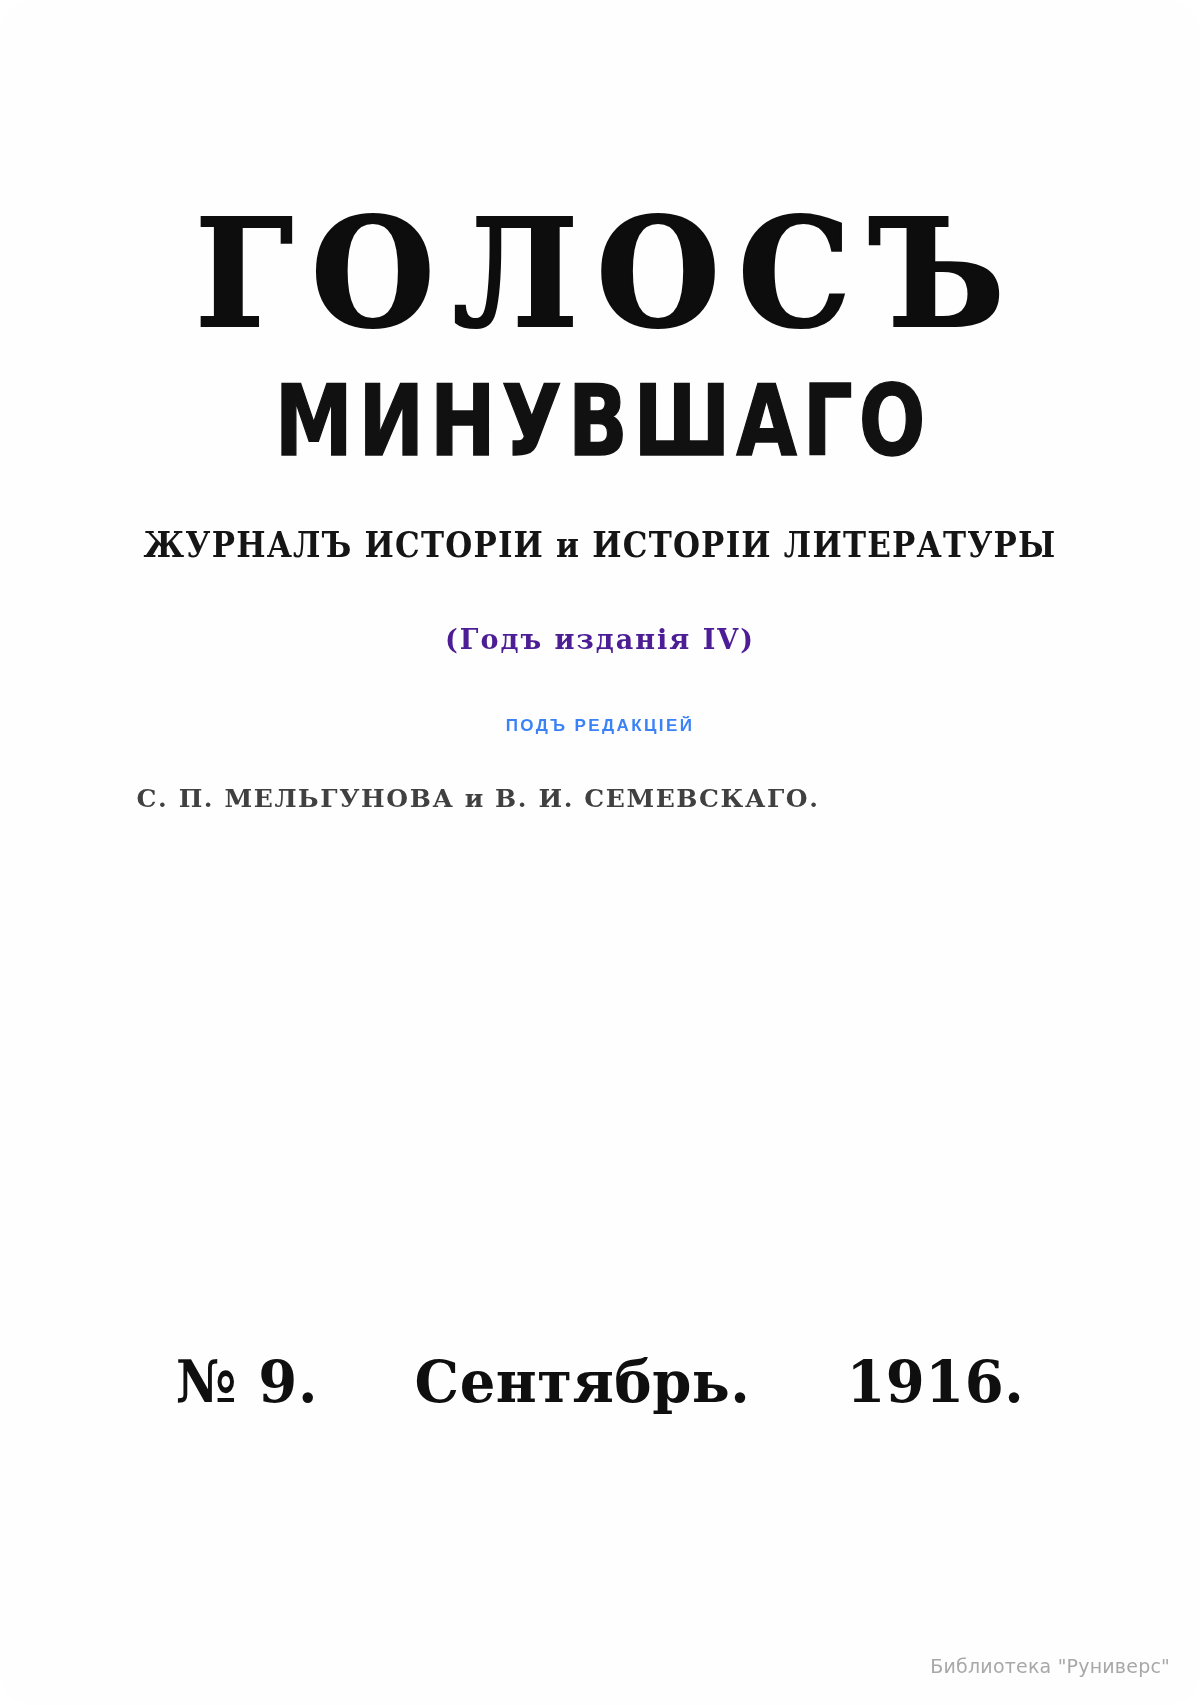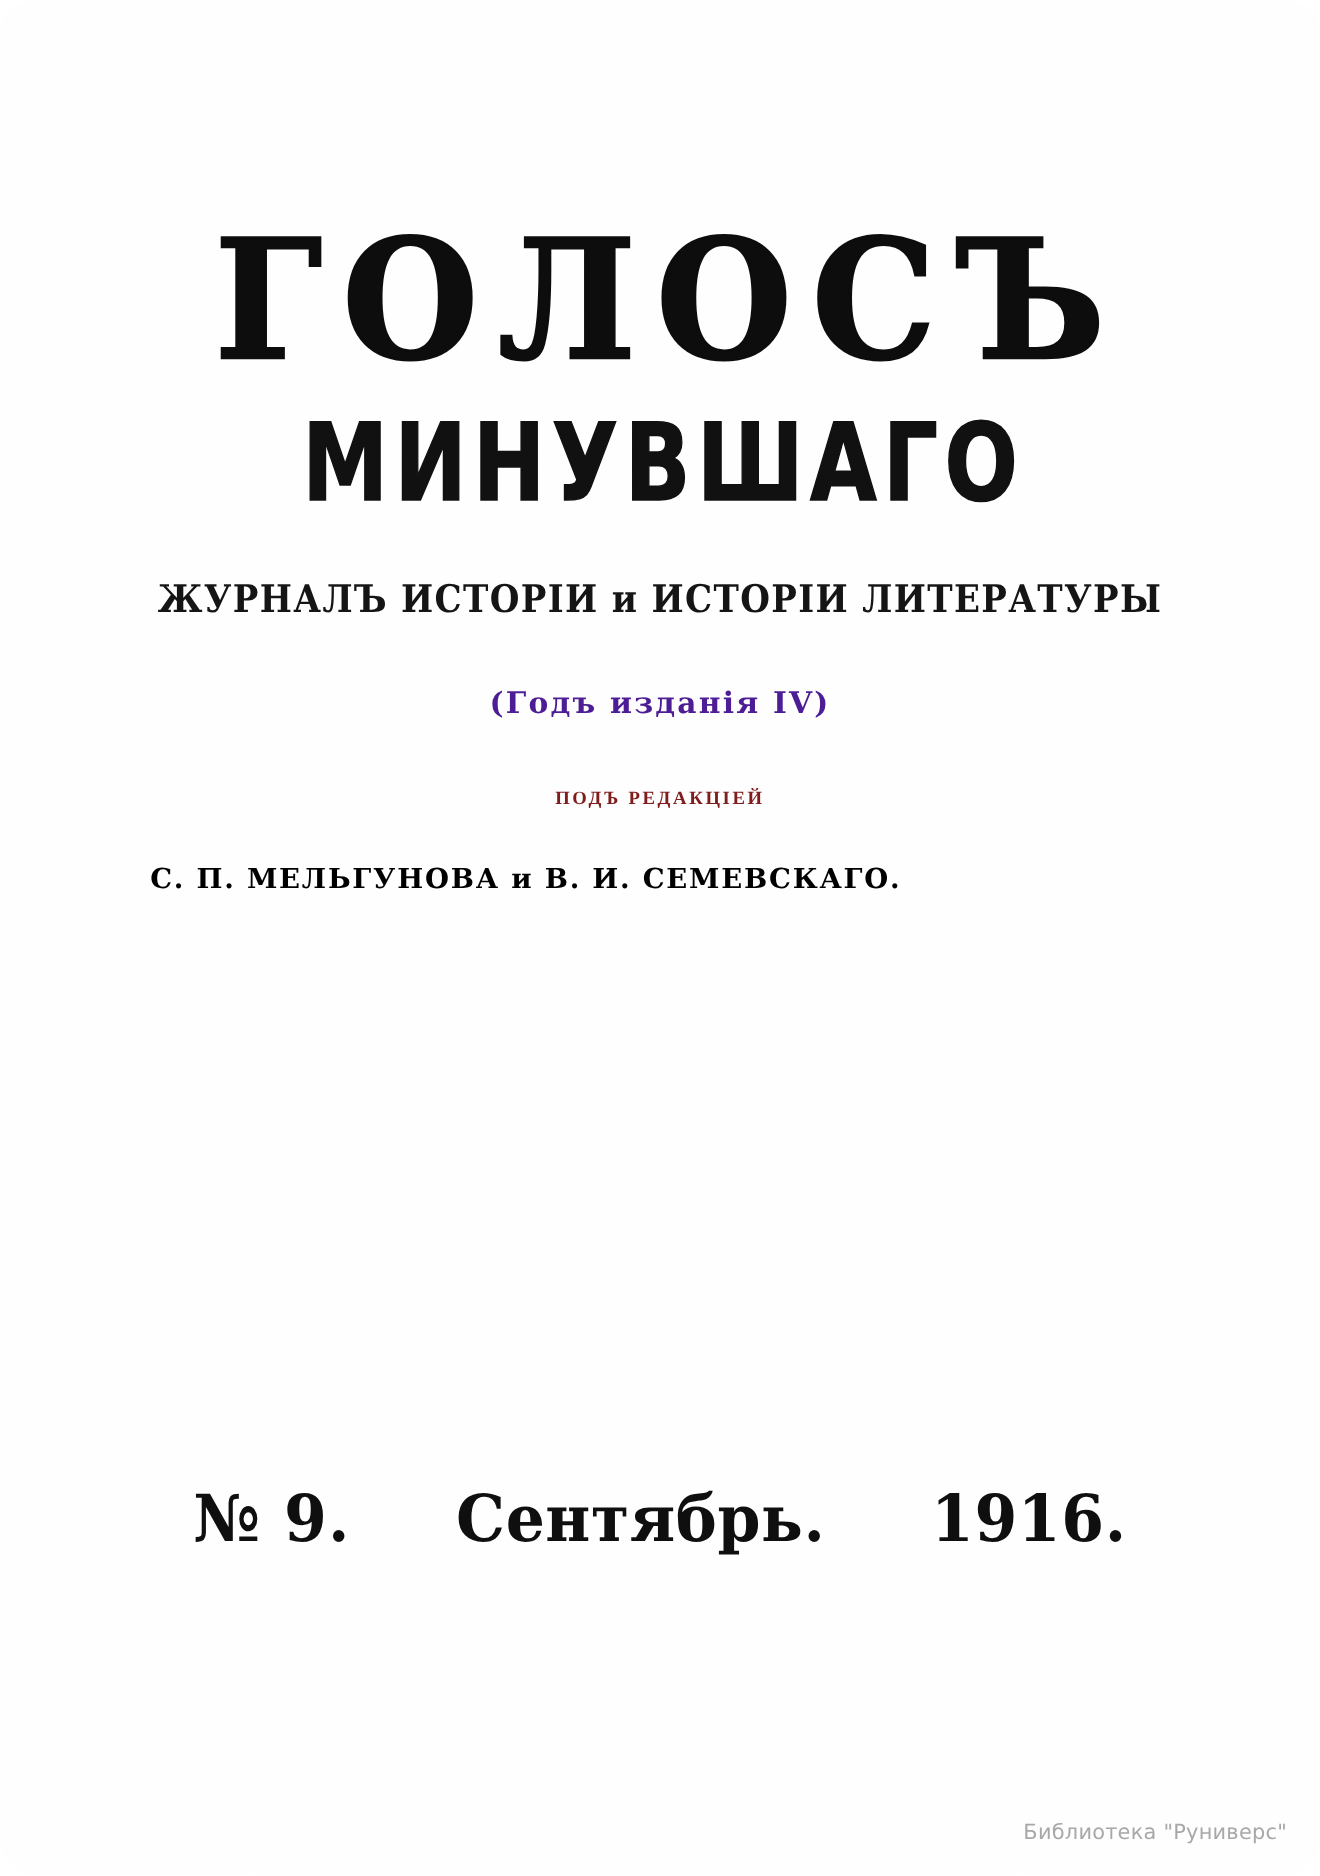--- a/index.html
+++ b/index.html
@@ -92,37 +92,37 @@
     color: #4c1d95;
   }
 
   
   .edited-by {
     position: absolute;
     top: 716px;
     left: 0;
     width: 1200px;
     text-align: center;
-    font-family: Liberation Serif, serif;
+    font-family: Liberation Sans, sans-serif;
     font-weight: 600;
     font-size: 17px;
     letter-spacing: 2.4px;
-    color: #7f1d1d;
+    color: #3b82f6;
   }
   .editors {
     position: absolute;
     top: 784px;
     left: 0;
     width: 956px;
     text-align: center;
     font-family: "DejaVu Serif", serif;
     font-weight: 700;
     font-size: 25px;
     letter-spacing: 1.6px;
-    color: #000000;
+    color: #404040;
   }
 
   
   .issue-line {
     position: absolute;
     top: 1348px;
     left: 0;
     width: 1200px;
     display: flex;
     justify-content: center;

